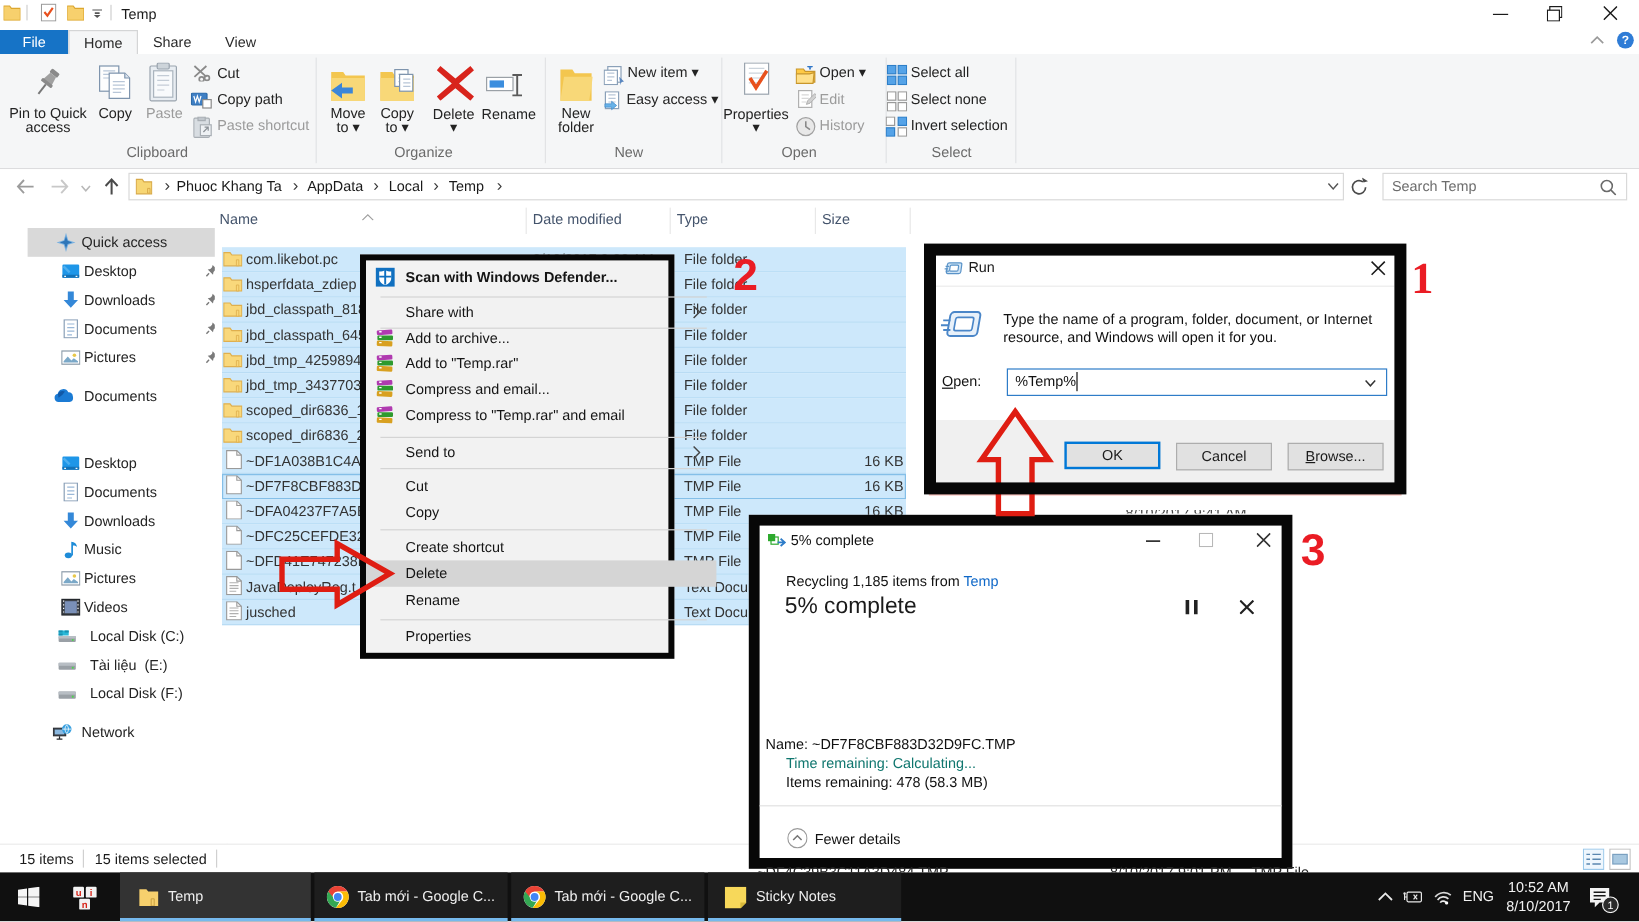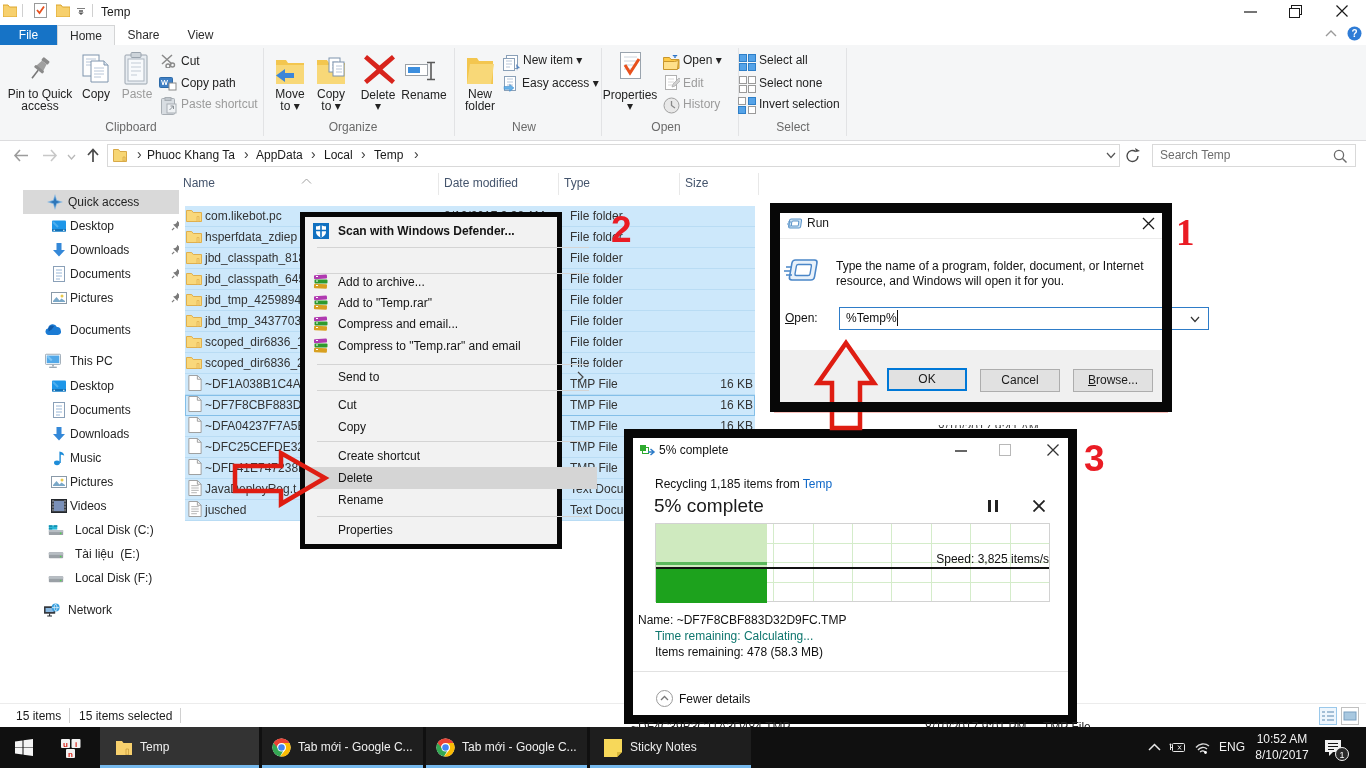--- a/index.html
+++ b/index.html
@@ -367,30 +367,20 @@
           <path d="M3.2 7.8L1 10.2" stroke="#7a7a7a" stroke-width="1.2"></path>
         </svg>
       </div>
     <div class="nitem" style="top:148px">
         <svg class="nicon" style="left:22px" width="21" height="14" viewBox="0 0 21 14">
           <path d="M16.5 13.5H5a4.5 4.5 0 0 1-.8-8.9A6 6 0 0 1 15.6 3a4.2 4.2 0 0 1 5 4.2 4.3 4.3 0 0 1-4.1 6.3z" fill="#1b7bd4"></path>
           <path d="M4.2 4.6A6 6 0 0 1 12 2l-3 4-4 3z" fill="#1059a8"></path>
         </svg>
         <span class="txt">Documents</span>
       </div>
-    <div class="nitem" style="top:179px">
-        <svg class="nicon" style="left:22px" width="19" height="17" viewBox="0 0 19 17">
-          <rect x="0.5" y="0.5" width="18" height="12" rx="1" fill="#fff" stroke="#8a9aa8"></rect>
-          <rect x="2" y="2" width="15" height="9" fill="#52a8e8"></rect>
-          <path d="M3 3l5 5" stroke="#8fd0fa" stroke-width="2.5" opacity=".7"></path>
-          <path d="M9.5 13v2" stroke="#9aa8b4" stroke-width="2"></path>
-          <path d="M5 16h9" stroke="#9aa8b4" stroke-width="1.6"></path>
-        </svg>
-        <span class="txt">This PC</span>
-      </div>
     <div class="nitem" style="top:204px">
         <svg class="nicon" width="16" height="16" viewBox="0 0 16 16">
           <rect x="1" y="2.5" width="14" height="11" rx="1" fill="#1e96e8"></rect>
           <path d="M1 11h14v2.5H1z" fill="#1272b8"></path>
           <rect x="2.5" y="11.8" width="1.5" height="1" fill="#fff"></rect>
           <rect x="12" y="11.8" width="1.5" height="1" fill="#fff"></rect>
           <path d="M2 4l5 5" stroke="#6ec0f5" stroke-width="2" opacity=".6"></path>
         </svg>
         <span class="txt">Desktop</span>
       </div>
@@ -720,20 +710,26 @@
   <div id="ctxmenu">
     <div class="mitem" style="top:3px;font-weight:bold">
         <svg class="micon" style="top:3px" width="16" height="16" viewBox="0 0 16 16">
           <rect width="16" height="16" fill="#1070c0"></rect>
           <path d="M8 2c1.5 1 3.5 1.4 5 1.3V9c0 2.8-2.5 4.6-5 5.6C5.5 13.6 3 11.8 3 9V3.3C4.5 3.4 6.5 3 8 2z" fill="#fff"></path>
           <path d="M8 2v12M3 7.5h10" stroke="#1070c0" stroke-width="1.6"></path>
         </svg>
         <span class="lbl">Scan with Windows Defender...</span>
       </div>
     <div class="msep" style="top:30px"></div>
+    <div class="mitem" style="top:32px">
+        <span class="lbl">Share with</span>
+        <svg class="marrow" width="7" height="12" viewBox="0 0 7 12" style="top:5px;position:absolute;right:13px">
+          <path d="M1 1l5 5-5 5" fill="none" stroke="#454545" stroke-width="1.2"></path>
+        </svg>
+      </div>
     <div class="msep" style="top:56px"></div>
     <div class="mitem" style="top:54px">
         <svg class="micon" style="top:3px" width="16" height="16" viewBox="0 0 16 16">
           <g>
             <rect x="1" y="1" width="13" height="4" rx="1" fill="#b03ab0" transform="rotate(-4 7 3)"></rect>
             <rect x="1.5" y="5.5" width="13" height="4" rx="1" fill="#2e9a2e"></rect>
             <rect x="1" y="10" width="13" height="4.5" rx="1" fill="#d8a020" transform="rotate(3 7 12)"></rect>
             <path d="M3 2.5h2M3 7h2M3 11.5h2" stroke="#fff" stroke-width="1.2"></path>
           </g>
         </svg>
@@ -820,21 +816,21 @@
     <svg class="abs" style="left:4px;top:44px" width="36" height="30" viewBox="0 0 36 30">
         <g transform="skewX(-10)">
           <rect x="9" y="3" width="25" height="20" rx="3" fill="#e8f1fa" stroke="#4a86c8" stroke-width="1.6"></rect>
           <rect x="14" y="7.5" width="15" height="11" rx="1.5" fill="#fff" stroke="#4a86c8" stroke-width="1.4"></rect>
         </g>
         <path d="M2 10h6M0 14h6M2 18h6" stroke="#4a86c8" stroke-width="1.6"></path>
       </svg>
     <div class="abs" style="left:56px;top:46px;width:320px;color:#111">Type the name of a program, folder, document, or Internet</div>
     <div class="abs" style="left:56px;top:61px;width:320px;color:#111">resource, and Windows will open it for you.</div>
     <div class="abs" style="left:5px;top:98px;color:#111"><span style="text-decoration:underline">O</span>pen:</div>
-    <div class="abs" style="left:59px;top:94px;width:370px;height:23px;border:1px solid #2e7cc8;background:#fff">
+    <div class="abs" style="left:59px;top:94px;width:317px;height:23px;border:1px solid #2e7cc8;background:#fff">
       <div class="abs" style="left:6px;top:3px;color:#111">%Temp%</div>
       <div class="abs" style="left:57px;top:2px;width:1px;height:16px;background:#111"></div>
       <svg class="abs" style="right:8px;top:8px" width="10" height="7" viewBox="0 0 10 7">
           <path d="M1 1l4 4.5L9 1" stroke="#333" stroke-width="1.2" fill="none"></path>
         </svg>
     </div>
     <div class="abs" style="left:0px;top:137px;width:382px;height:52px;background:#f0f0f0"></div>
     <div class="btn" style="left:107px;top:155px;width:80px;border:2px solid #0078d7;line-height:19px">OK</div>
     <div class="btn" style="left:200px;top:156px;width:80px">Cancel</div>
     <div class="btn" style="left:293px;top:156px;width:80px"><span style="text-decoration:underline">B</span>rowse...</div>
@@ -864,29 +860,20 @@
         <path d="M0.5 0.5l11 11M11.5 0.5L0.5 11.5" stroke="#333" stroke-width="1.3"></path>
       </svg>
     <div class="abs" style="left:22px;top:39px;color:#111">Recycling 1,185 items from <span style="color:#0f68c8">Temp</span></div>
     <div class="abs" style="left:21px;top:57px;font-size:19px;color:#1a1a1a">5% complete</div>
     <svg class="abs" style="left:354px;top:62px" width="12" height="12" viewBox="0 0 12 12">
         <path d="M2.5 0v12M9.5 0v12" stroke="#222" stroke-width="3"></path>
       </svg>
     <svg class="abs" style="left:400px;top:62px" width="12" height="12" viewBox="0 0 12 12">
         <path d="M0.5 0.5l11 11M11.5 0.5L0.5 11.5" stroke="#222" stroke-width="1.8"></path>
       </svg>
-    <div class="abs" style="left:22px;top:85px;width:395px;height:79px;border:1px solid #d2d2d2;background:
-      repeating-linear-gradient(90deg,transparent 0 38.4px,#d4ecca 38.4px 39.4px),
-      repeating-linear-gradient(180deg,transparent 0 18.6px,#d4ecca 18.6px 19.6px)">
-      <div class="abs" style="left:0;top:0;width:111px;height:44px;background:#cfeabf"></div>
-      <div class="abs" style="left:0;top:38px;width:111px;height:3px;background:#5cb85c"></div>
-      <div class="abs" style="left:0;top:44px;width:111px;height:35px;background:#1da21d"></div>
-      <div class="abs" style="left:0;top:43px;width:393px;height:2px;background:#111"></div>
-      <div class="abs" style="left:193px;top:28px;width:200px;text-align:right;color:#111">Speed: 3,825 items/s</div>
-    </div>
     <div class="abs" style="left:5px;top:175px;color:#111">Name:  ~DF7F8CBF883D32D9FC.TMP</div>
     <div class="abs" style="left:22px;top:191px;color:#0f766e">Time remaining:  Calculating...</div>
     <div class="abs" style="left:22px;top:207px;color:#111">Items remaining:  478 (58.3 MB)</div>
     <div class="abs" style="left:0px;top:233px;width:435px;height:1px;background:#e2e2e2"></div>
     <svg class="abs" style="left:23px;top:252px" width="17" height="17" viewBox="0 0 17 17">
         <circle cx="8.5" cy="8.5" r="8" fill="none" stroke="#9a9a9a"></circle>
         <path d="M5 10l3.5-3.5L12 10" fill="none" stroke="#777" stroke-width="1.3"></path>
       </svg>
     <div class="abs" style="left:46px;top:254px;color:#111">Fewer details</div>
   </div>

